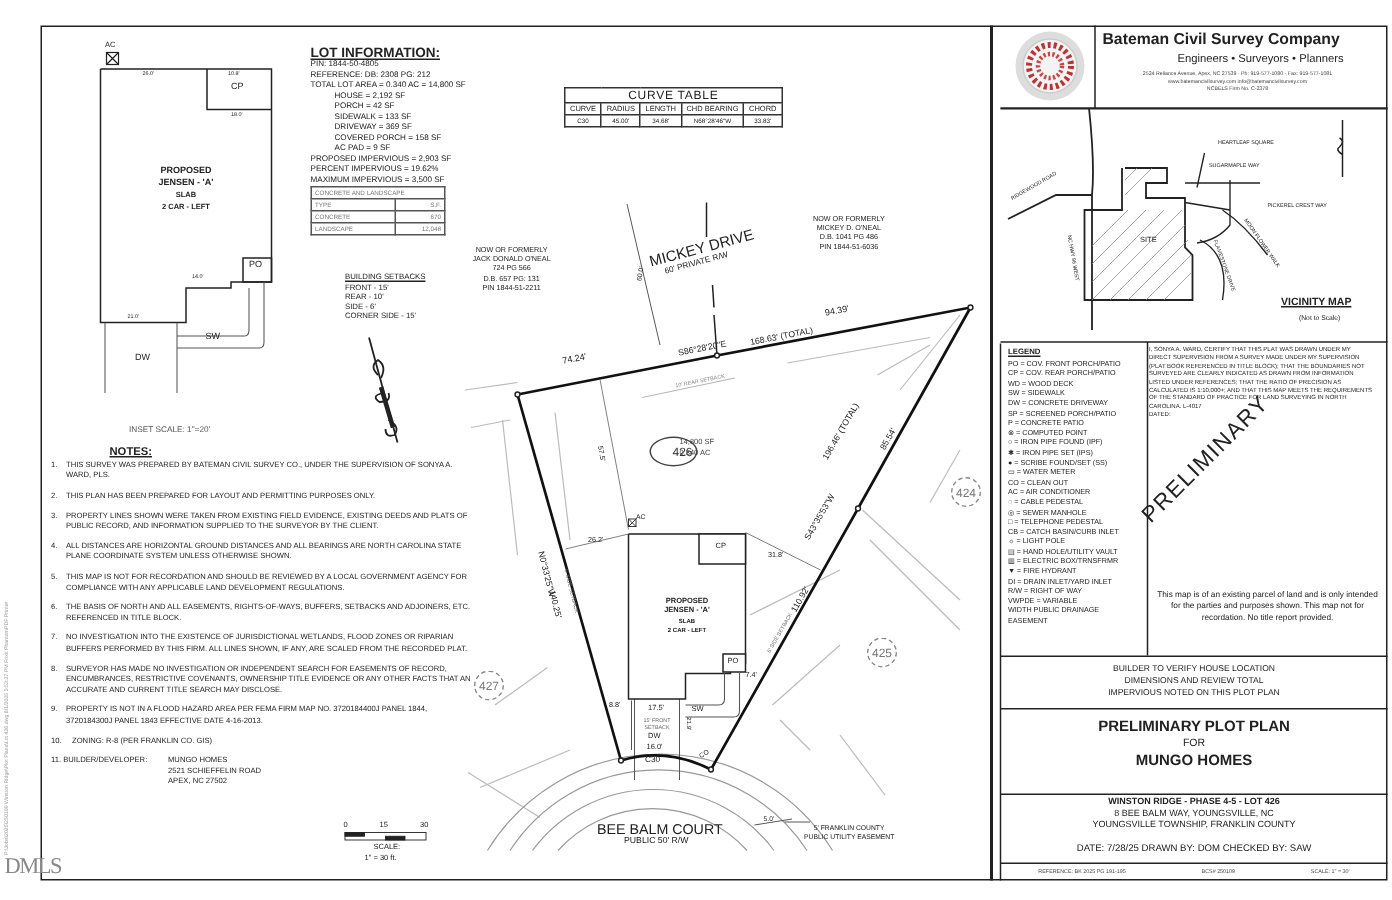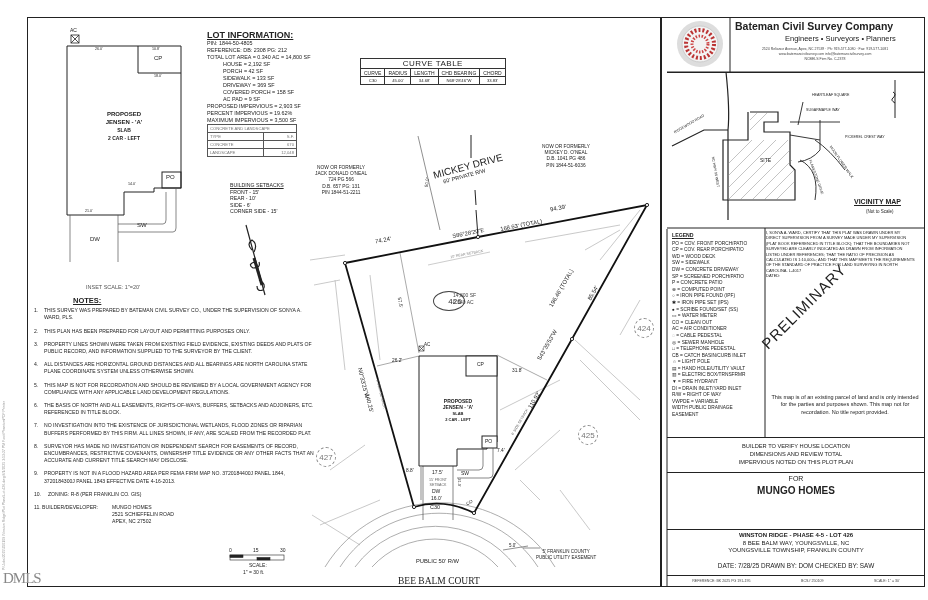--- a/index.html
+++ b/index.html
@@ -12,21 +12,21 @@
   .lot-info .h{font-size:9px;font-weight:bold;text-decoration:underline;line-height:10px;}
   .lot-info .ind{padding-left:16px;}
   table.cl{border-collapse:collapse;font-size:4.2px;color:#777;}
   table.cl td{border:0.6px solid #555;padding:0 2px;height:7px;}
   .setbacks{left:230px;top:182px;font-size:5.2px;line-height:6.6px;}
   .setbacks .h{text-decoration:underline;}
   .notes{left:34px;top:297px;font-size:5.1px;line-height:7.2px;width:280px;}
   .notes .h{font-weight:bold;text-decoration:underline;font-size:7.5px;margin-bottom:3px;margin-left:39px;}
   .notes .n{display:flex;margin-bottom:6px;}
   .notes .n .num{width:10px;flex:none;}
-  .curve{left:360px;top:58px;font-size:5px;}
+  .curve{left:376px;top:58px;font-size:5px;}
   .curve table{border-collapse:collapse;}
   .curve td{border:0.7px solid #333;padding:0 3px;text-align:center;height:7px;}
   .curve .t{font-size:8px;letter-spacing:0.5px;}
   .owner{font-size:4.8px;line-height:6.2px;text-align:center;}
   .company{left:667px;top:17px;width:258px;height:55px;border-bottom:1px solid #222;}
   .company .name{position:absolute;left:68px;top:3px;font-size:10.5px;font-weight:bold;}
   .company .sub{position:absolute;left:88px;top:17px;font-size:7.5px;padding-left:30px;}
   .company .addr{position:absolute;left:73px;top:30px;font-size:3.5px;line-height:5px;text-align:center;width:170px;color:#444;}
   .legend{left:672px;top:232px;font-size:4.8px;line-height:6.6px;width:100px;}
   .legend .h{font-weight:bold;text-decoration:underline;font-size:5.2px;margin-bottom:2px;}
@@ -422,21 +422,21 @@
 <div class="abs txt" style="left:432px;top:488px;font-size:5px;">DW</div>
 <div class="abs txt" style="left:431px;top:495px;font-size:5px;">16.0'</div>
 <div class="abs txt" style="left:430px;top:504px;font-size:5.5px;">C30</div>
 <div class="abs txt" style="left:455px;top:480px;font-size:4px;transform:rotate(90deg);">21.9'</div>
 <div class="abs txt" style="left:466px;top:500px;font-size:4.5px;transform:rotate(-30deg);">CO</div>
 
 <div class="abs lotnum" style="left:634px;top:318px;">424</div>
 <div class="abs lotnum" style="left:578px;top:425px;">425</div>
 <div class="abs lotnum" style="left:316px;top:434px;margin-top:13px;">427</div>
 
-<div class="abs txt" style="left:398px;top:576px;font-size:9.5px;font-weight:500;font-family:Liberation Serif, serif;">BEE BALM COURT</div>
+<div class="abs txt" style="left:398px;top:548px;font-size:9.5px;font-weight:500;">BEE BALM COURT</div>
 <div class="abs txt" style="left:416px;top:558px;font-size:5.8px;">PUBLIC 50' R/W</div>
 <div class="abs txt" style="left:509px;top:543px;font-size:4.5px;">5.0'</div>
 <div class="abs txt" style="left:536px;top:549px;font-size:4.5px;line-height:6px;text-align:center;">
   <div>5' FRANKLIN COUNTY</div>
   <div>PUBLIC UTILITY EASEMENT</div>
 </div>
 
 <div class="abs company">
   <div class="name txt">Bateman Civil Survey Company</div>
   <div class="sub txt">Engineers • Surveyors • Planners</div>
@@ -498,20 +498,21 @@
 <div class="abs prelim-stamp txt">PRELIMINARY</div>
 <div class="abs disclaim">This map is of an existing parcel of land and is only intended for the parties and purposes shown. This map not for recordation. No title report provided.</div>
 
 <div class="abs builder">
   <div>BUILDER TO VERIFY HOUSE LOCATION</div>
   <div>DIMENSIONS AND REVIEW TOTAL</div>
   <div>IMPERVIOUS NOTED ON THIS PLOT PLAN</div>
 </div>
 
 <div class="abs ppp">
+  <div class="a">PRELIMINARY PLOT PLAN</div>
   <div class="b">FOR</div>
   <div class="c">MUNGO HOMES</div>
 </div>
 <div class="abs proj">
   <div class="t">WINSTON RIDGE - PHASE 4-5 - LOT 426</div>
   <div>8 BEE BALM WAY, YOUNGSVILLE, NC</div>
   <div>YOUNGSVILLE TOWNSHIP, FRANKLIN COUNTY</div>
 </div>
 <div class="abs dates txt">DATE: 7/28/25   DRAWN BY: DOM   CHECKED BY: SAW</div>
 <div class="abs refrow">

